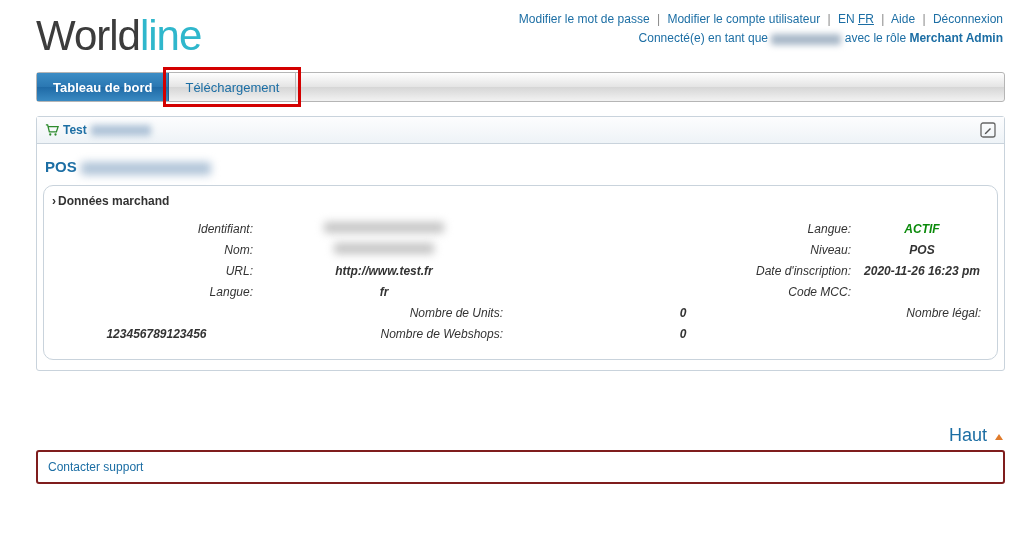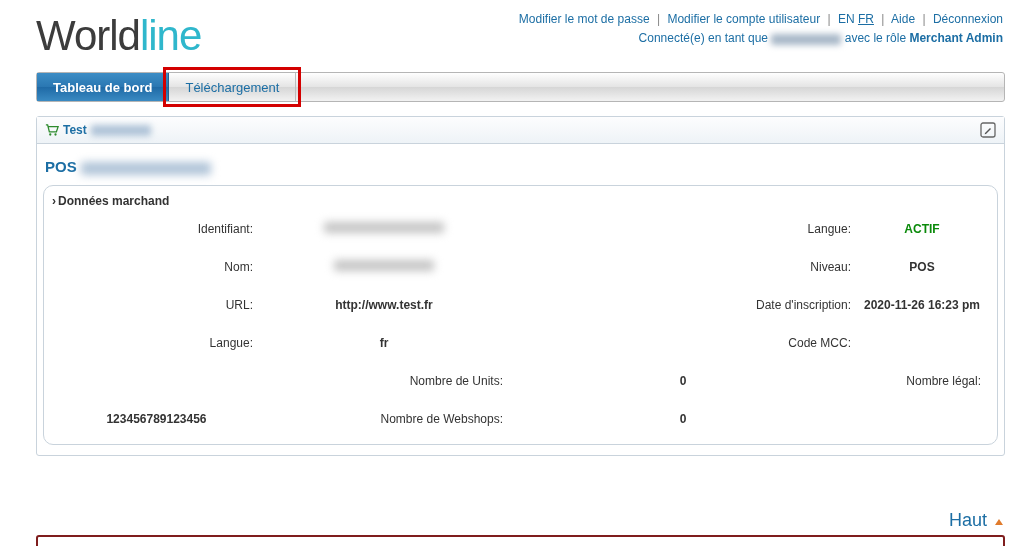--- a/index.html
+++ b/index.html
@@ -131,23 +131,24 @@
   .section-h {
     font-weight:bold;
     padding: 8px 8px 10px 8px;
     color:#333;
   }
   .section-h .chev { margin-right:2px; }
 
   .data-grid {
     display: grid;
     grid-template-columns: 205px 250px 1fr 130px;
-    row-gap: 24px;
+    row-gap: 7px;
     padding: 4px 10px 18px 10px;
     align-items: center;
+    font-style: italic;
   }
   .lbl { text-align:right; padding-right:6px; color:#333; }
   .lbl2 { text-align:right; padding-right:6px; color:#333; }
   .val { font-weight:bold; color:#333;text-align:center; }
   .val.blur-val span {
     display:inline-block; width:120px; height:11px;
     filter:blur(4px); background:#c4c4c4;
     border-radius:2px;
   }
   .val.actif { color:#0a8a0a; font-weight:bold; }

